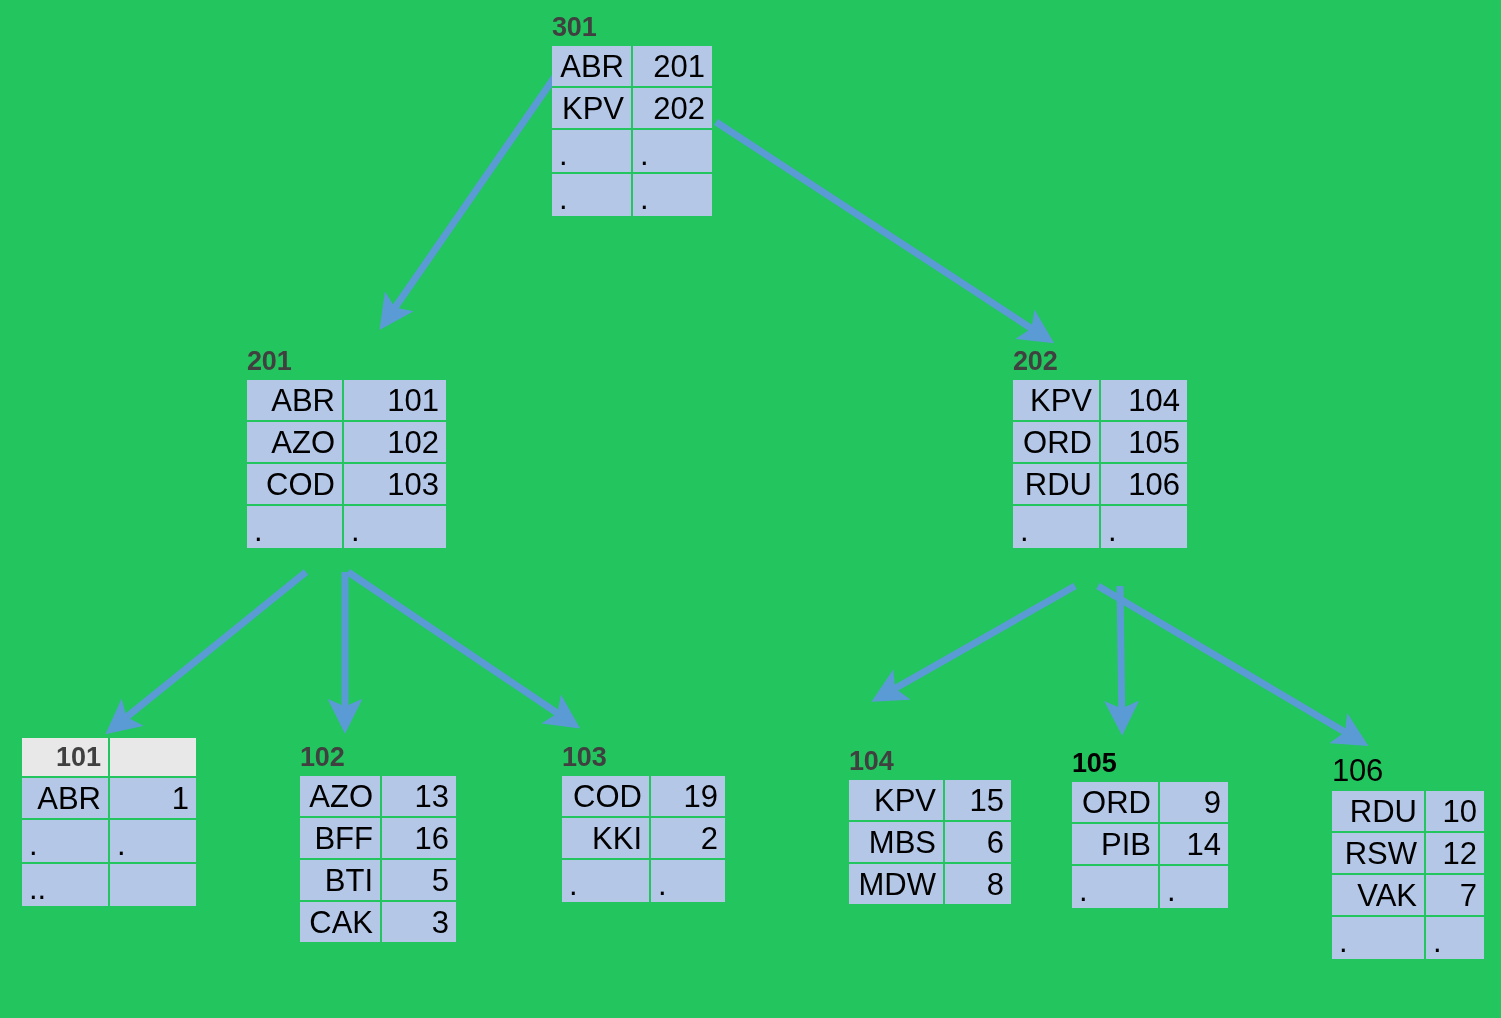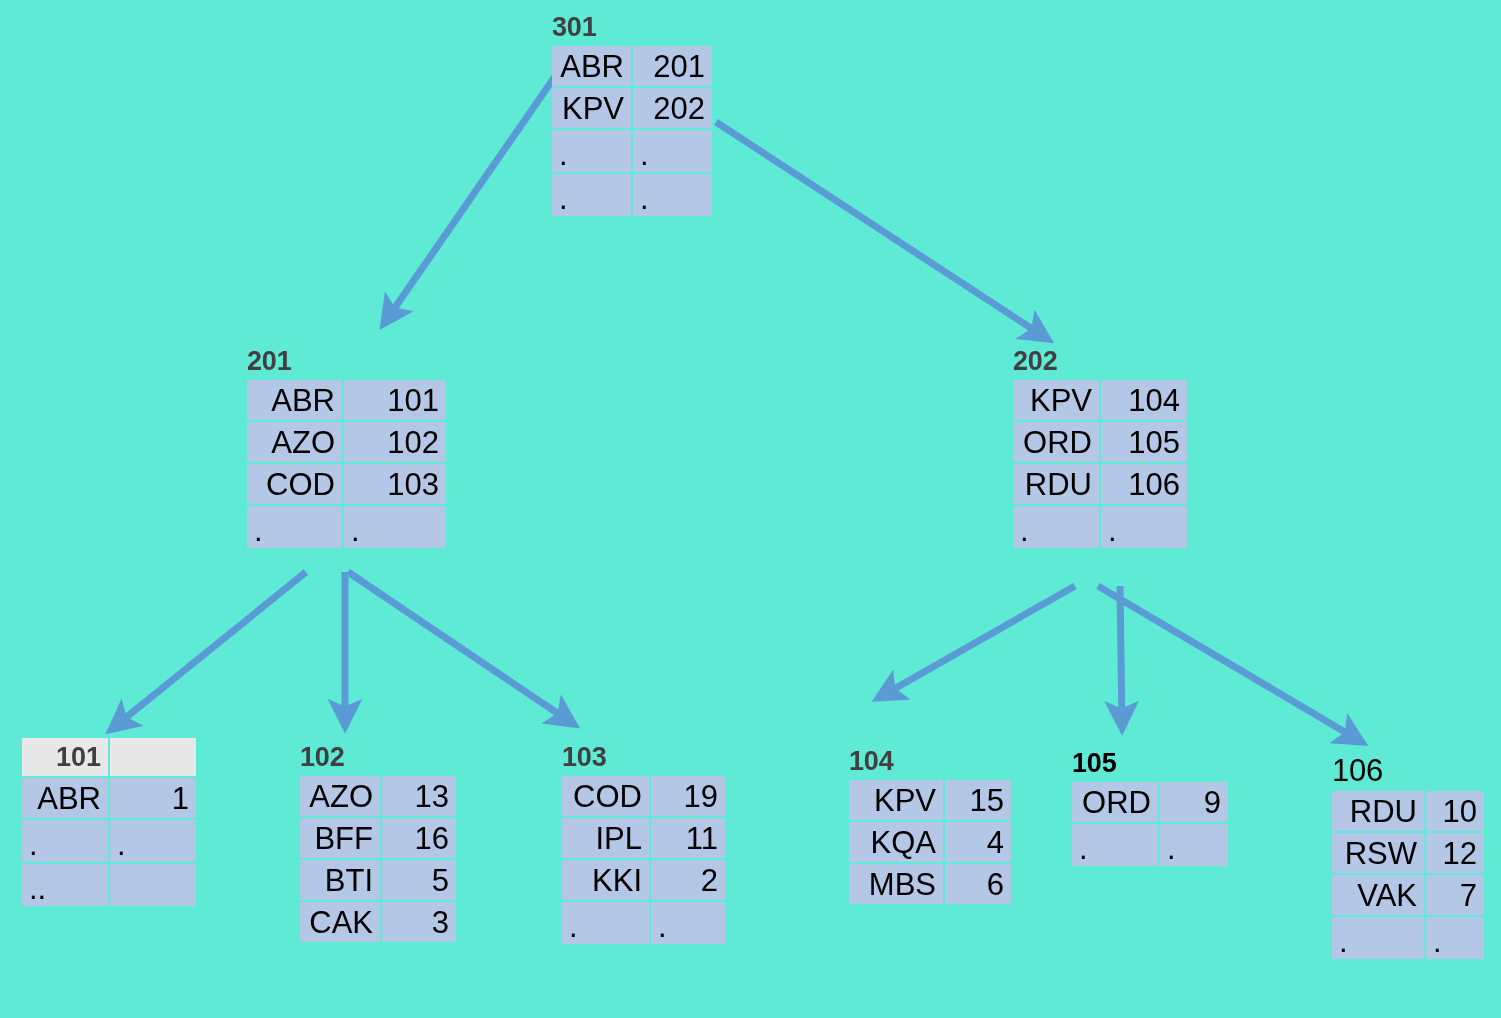--- a/index.html
+++ b/index.html
@@ -9,21 +9,21 @@
     background: #ffffff;
   }
   body {
     font-family: "Liberation Sans", sans-serif;
     -webkit-font-smoothing: antialiased;
   }
   #canvas {
     position: relative;
     width: 1501px;
     height: 1018px;
-    background: #5eead4;
+    background: #22c55e;
     overflow: hidden;
   }
   #arrow-layer {
     position: absolute;
     left: 0;
     top: 0;
     width: 1501px;
     height: 1018px;
     pointer-events: none;
   }
@@ -265,64 +265,64 @@
 
   <div class="node" id="node-103">
     <div class="node-label">103</div>
     <table class="node-table">
         <tbody>
       <tr>
         <td class="key">COD</td>
         <td class="val">19</td>
       </tr>
       <tr>
-        <td class="key">IPL</td>
-        <td class="val">11</td>
-      </tr>
-      <tr>
         <td class="key">KKI</td>
         <td class="val">2</td>
       </tr>
       <tr>
         <td class="dotcell">.</td>
         <td class="dotcell">.</td>
       </tr>
     </tbody>
       </table>
   </div>
 
   <div class="node" id="node-104">
     <div class="node-label">104</div>
     <table class="node-table">
         <tbody>
       <tr>
         <td class="key">KPV</td>
         <td class="val">15</td>
       </tr>
       <tr>
-        <td class="key">KQA</td>
-        <td class="val">4</td>
-      </tr>
-      <tr>
         <td class="key">MBS</td>
         <td class="val">6</td>
       </tr>
+      <tr>
+        <td class="key">MDW</td>
+        <td class="val">8</td>
+      </tr>
     </tbody>
       </table>
   </div>
 
   <div class="node" id="node-105">
     <div class="node-label dark">105</div>
     <table class="node-table">
         <tbody>
       <tr>
         <td class="key">ORD</td>
         <td class="val">9</td>
       </tr>
       <tr>
+        <td class="key">PIB</td>
+        <td class="val">14</td>
+      </tr>
+      <tr>
         <td class="dotcell">.</td>
         <td class="dotcell">.</td>
       </tr>
     </tbody>
       </table>
   </div>
 
   <div class="node" id="node-106">
     <div class="node-label plain">106</div>
     <table class="node-table">

